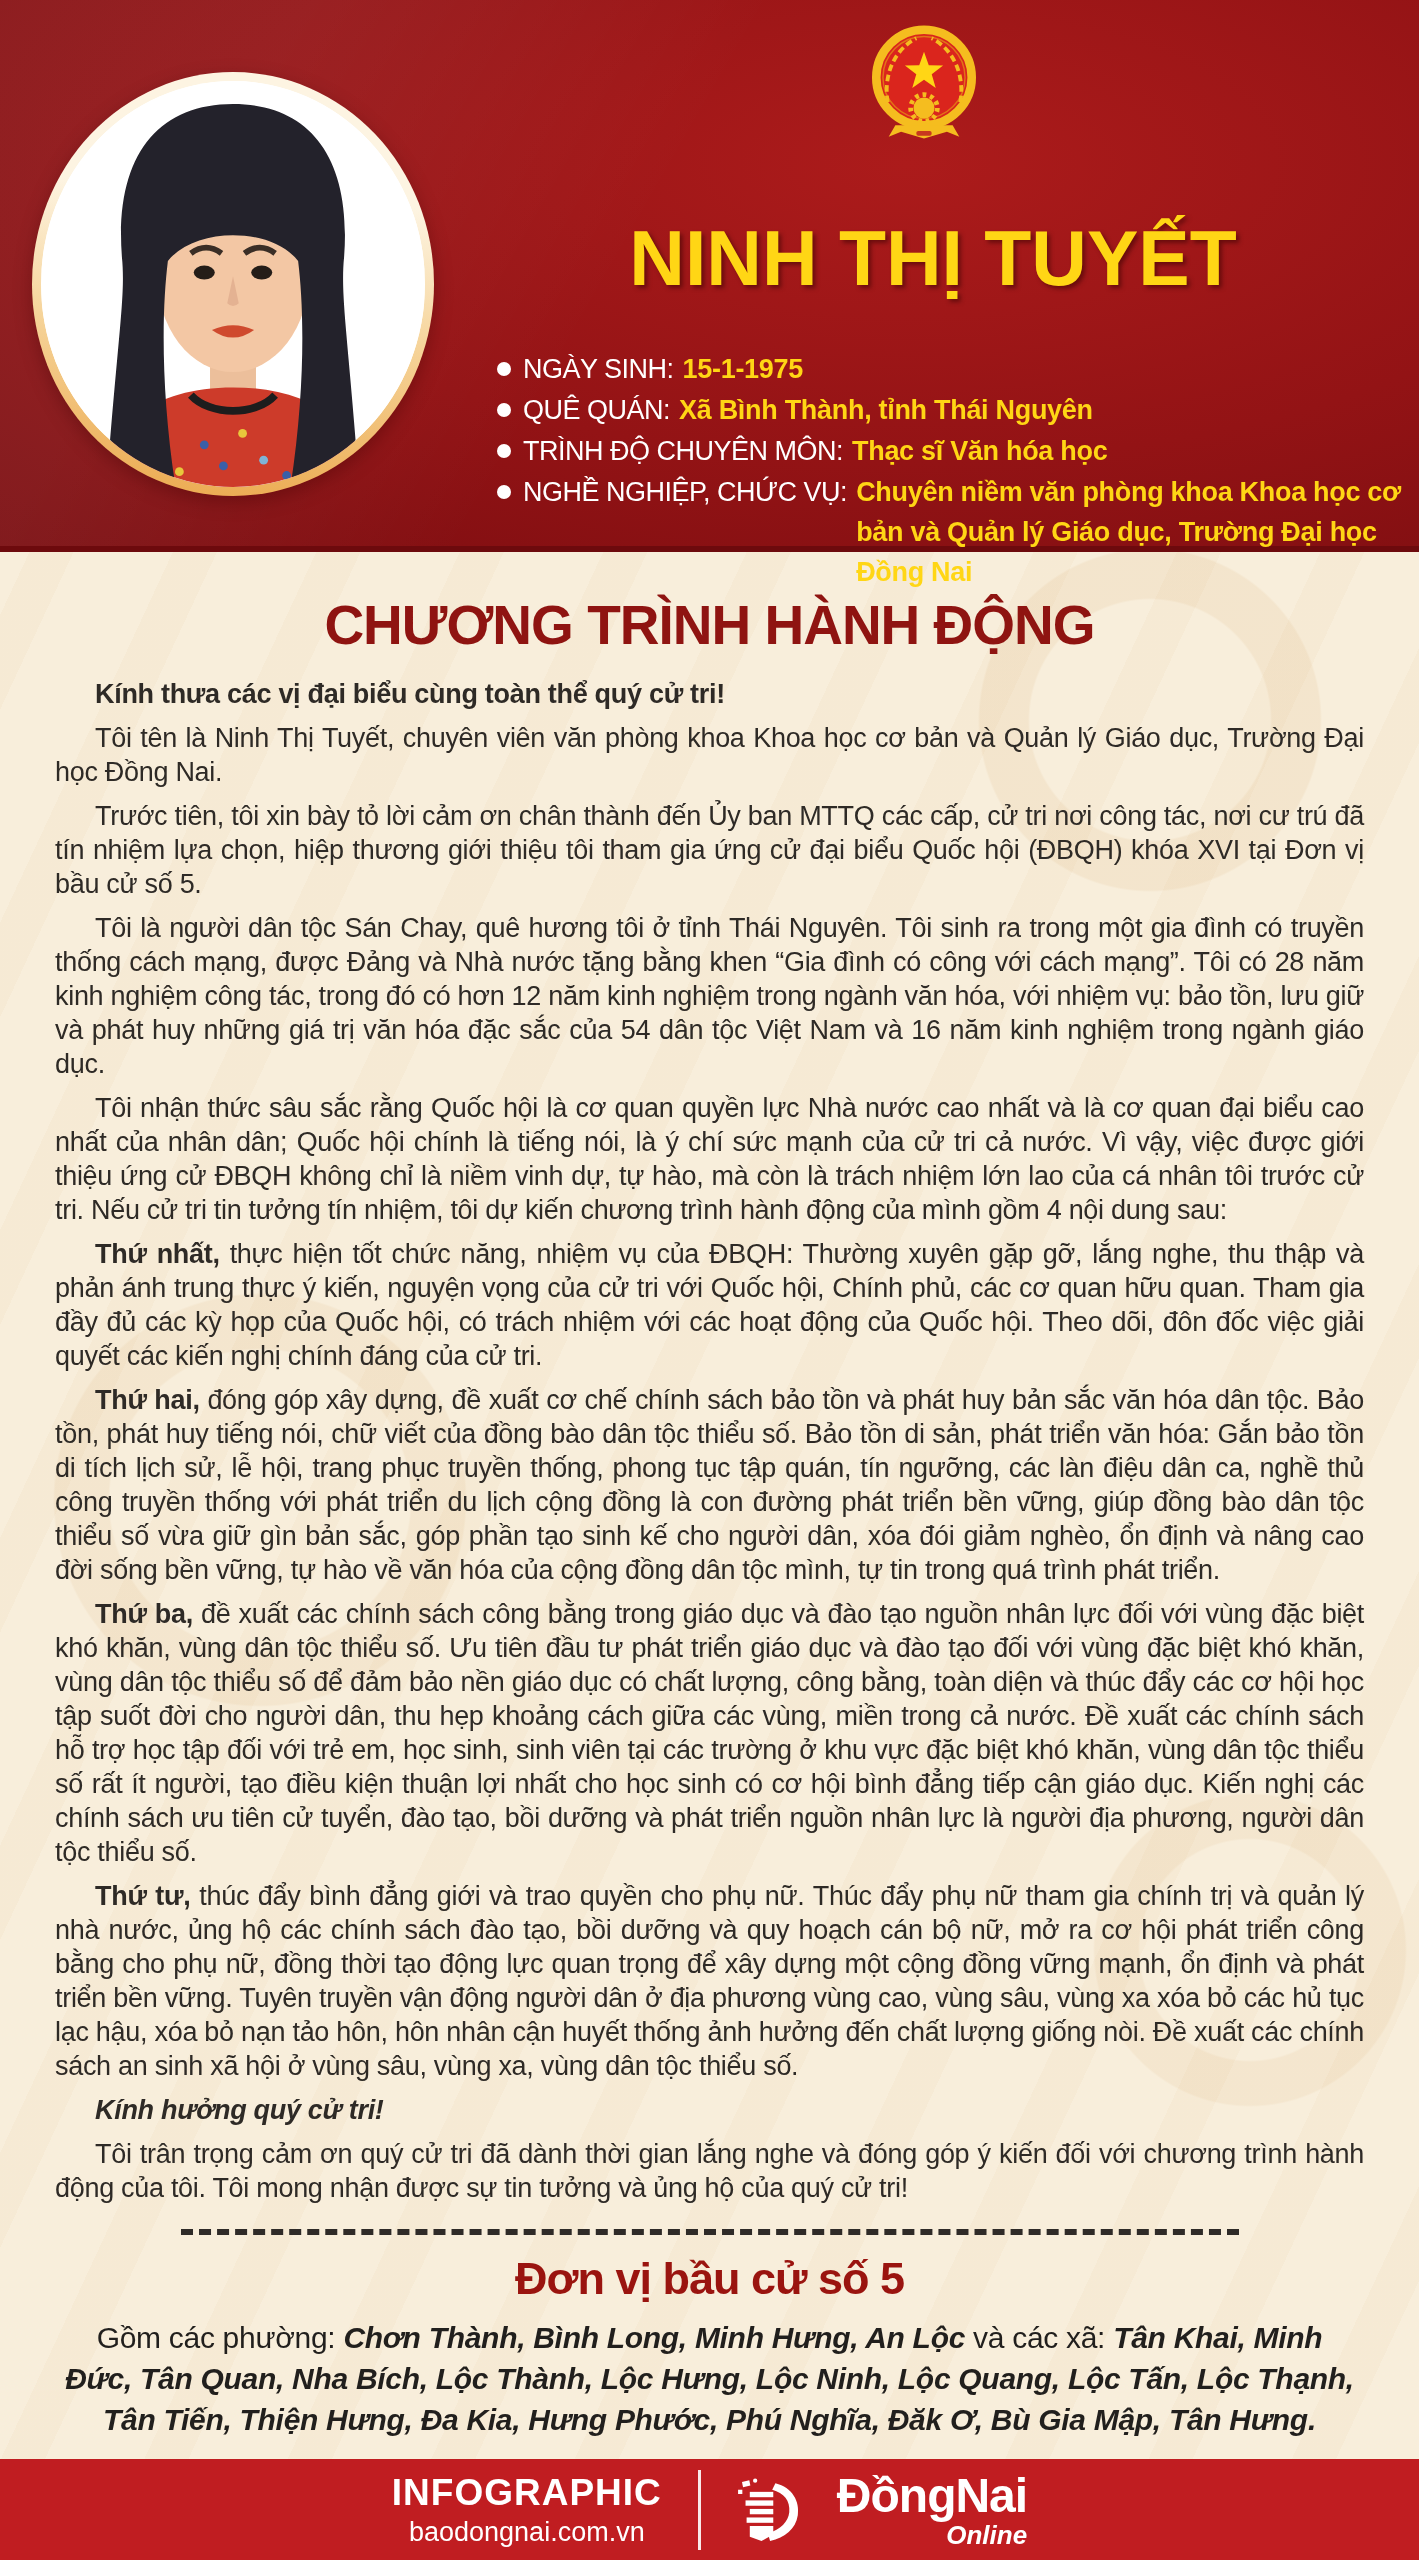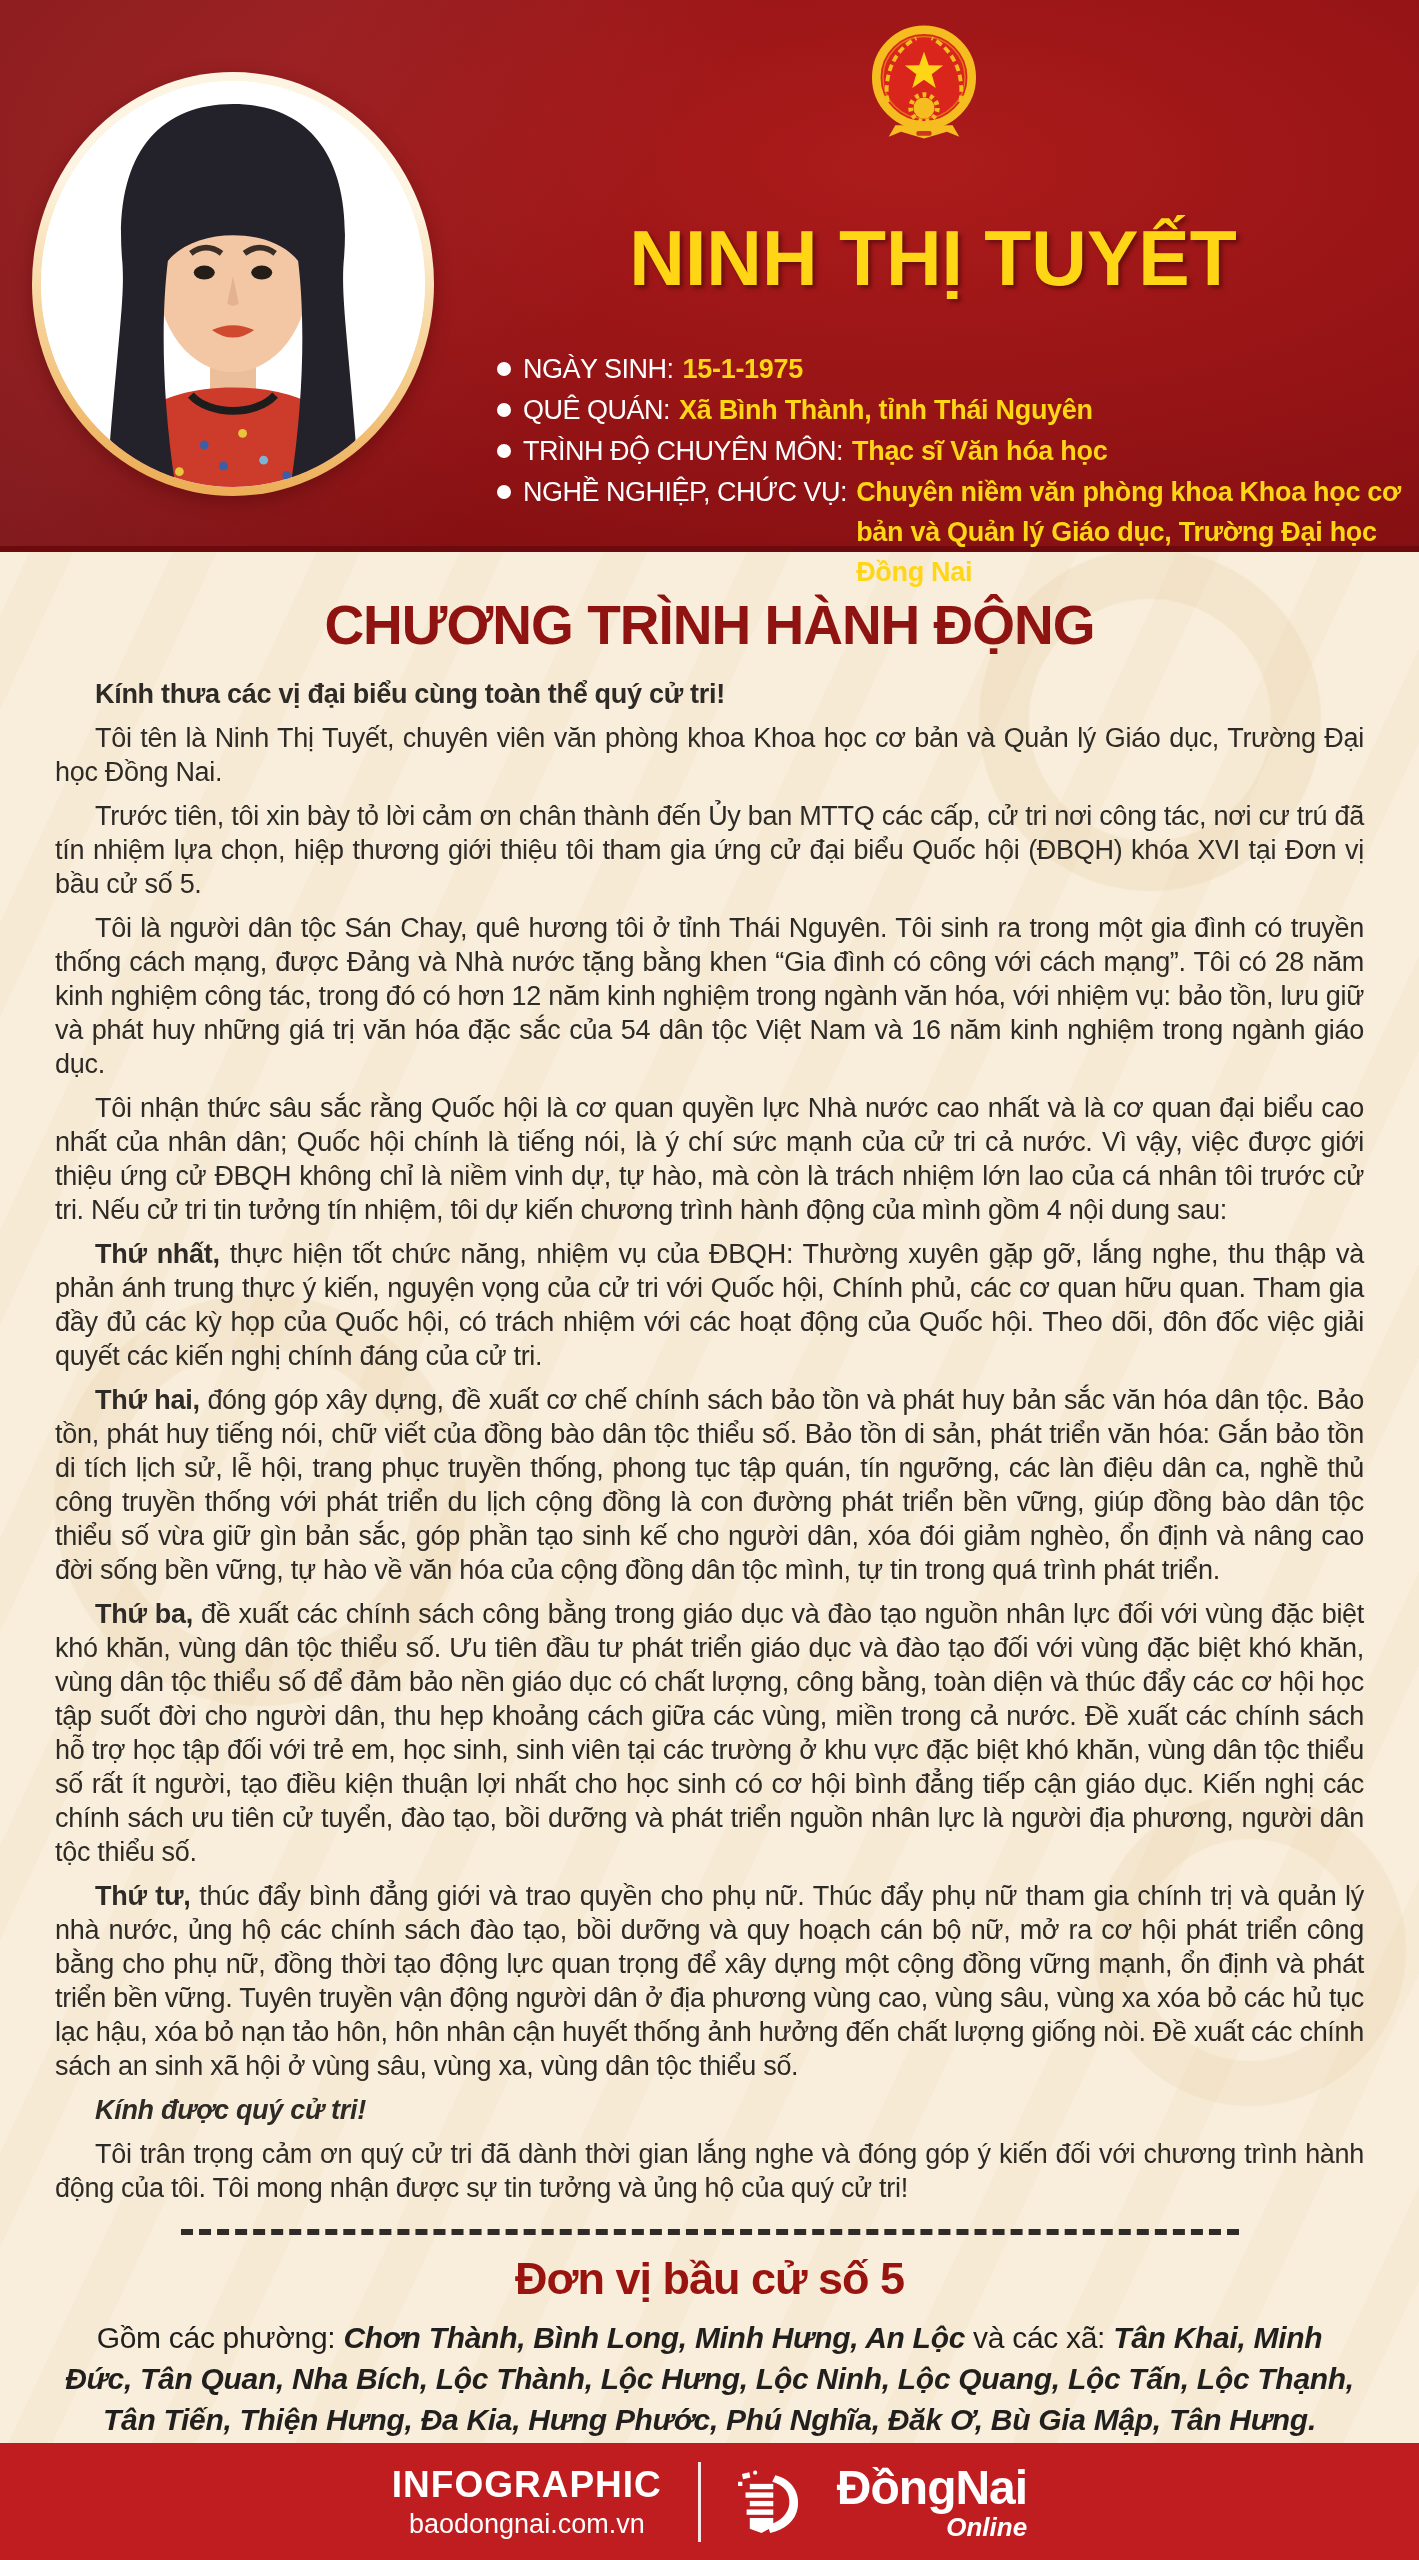--- a/index.html
+++ b/index.html
@@ -74,21 +74,21 @@
     color:#9a140f;font-size:45px;font-weight:800;letter-spacing:-1px;
   }
   .district-desc{
     width:1300px;margin:0 auto;text-align:center;
     font-size:30px;line-height:41px;color:#211f1d;letter-spacing:-.3px;
   }
   .district-desc .seg-normal{font-weight:400;}
   .district-desc .seg-bi{font-weight:700;font-style:italic;}
   
   .footer{
-    position:absolute;left:0;right:0;bottom:0;height:117px;
+    position:absolute;left:0;right:0;bottom:0;height:101px;
     background:#c01d21;
     display:flex;align-items:center;justify-content:center;gap:36px;
     color:#fff;
   }
   .f-left{text-align:center;line-height:1;}
   .f-info{font-size:37px;font-weight:800;letter-spacing:1px;}
   .f-site{font-size:27px;font-weight:400;margin-top:8px;}
   .f-sep{width:3px;height:80px;background:rgba(255,255,255,.9);}
   .f-logo{width:64px;height:76px;}
   .f-brand{line-height:1;}
@@ -170,21 +170,21 @@
     <div>
         <p class="para bold"><span>Kính thưa các vị đại biểu cùng toàn thể quý cử tri!</span></p>
         <p class="para"><span>Tôi tên là Ninh Thị Tuyết, chuyên viên văn phòng khoa Khoa học cơ bản và Quản lý Giáo dục, Trường Đại học Đồng Nai.</span></p>
         <p class="para"><span>Trước tiên, tôi xin bày tỏ lời cảm ơn chân thành đến Ủy ban MTTQ các cấp, cử tri nơi công tác, nơi cư trú đã tín nhiệm lựa chọn, hiệp thương giới thiệu tôi tham gia ứng cử đại biểu Quốc hội (ĐBQH) khóa XVI tại Đơn vị bầu cử số 5.</span></p>
         <p class="para"><span>Tôi là người dân tộc Sán Chay, quê hương tôi ở tỉnh Thái Nguyên. Tôi sinh ra trong một gia đình có truyền thống cách mạng, được Đảng và Nhà nước tặng bằng khen “Gia đình có công với cách mạng”. Tôi có 28 năm kinh nghiệm công tác, trong đó có hơn 12 năm kinh nghiệm trong ngành văn hóa, với nhiệm vụ: bảo tồn, lưu giữ và phát huy những giá trị văn hóa đặc sắc của 54 dân tộc Việt Nam và 16 năm kinh nghiệm trong ngành giáo dục.</span></p>
         <p class="para"><span>Tôi nhận thức sâu sắc rằng Quốc hội là cơ quan quyền lực Nhà nước cao nhất và là cơ quan đại biểu cao nhất của nhân dân; Quốc hội chính là tiếng nói, là ý chí sức mạnh của cử tri cả nước. Vì vậy, việc được giới thiệu ứng cử ĐBQH không chỉ là niềm vinh dự, tự hào, mà còn là trách nhiệm lớn lao của cá nhân tôi trước cử tri. Nếu cử tri tin tưởng tín nhiệm, tôi dự kiến chương trình hành động của mình gồm 4 nội dung sau:</span></p>
         <p class="para"><span class="lead">Thứ nhất,</span><span> thực hiện tốt chức năng, nhiệm vụ của ĐBQH: Thường xuyên gặp gỡ, lắng nghe, thu thập và phản ánh trung thực ý kiến, nguyện vọng của cử tri với Quốc hội, Chính phủ, các cơ quan hữu quan. Tham gia đầy đủ các kỳ họp của Quốc hội, có trách nhiệm với các hoạt động của Quốc hội. Theo dõi, đôn đốc việc giải quyết các kiến nghị chính đáng của cử tri.</span></p>
         <p class="para"><span class="lead">Thứ hai,</span><span> đóng góp xây dựng, đề xuất cơ chế chính sách bảo tồn và phát huy bản sắc văn hóa dân tộc. Bảo tồn, phát huy tiếng nói, chữ viết của đồng bào dân tộc thiểu số. Bảo tồn di sản, phát triển văn hóa: Gắn bảo tồn di tích lịch sử, lễ hội, trang phục truyền thống, phong tục tập quán, tín ngưỡng, các làn điệu dân ca, nghề thủ công truyền thống với phát triển du lịch cộng đồng là con đường phát triển bền vững, giúp đồng bào dân tộc thiểu số vừa giữ gìn bản sắc, góp phần tạo sinh kế cho người dân, xóa đói giảm nghèo, ổn định và nâng cao đời sống bền vững, tự hào về văn hóa của cộng đồng dân tộc mình, tự tin trong quá trình phát triển.</span></p>
         <p class="para"><span class="lead">Thứ ba,</span><span> đề xuất các chính sách công bằng trong giáo dục và đào tạo nguồn nhân lực đối với vùng đặc biệt khó khăn, vùng dân tộc thiểu số. Ưu tiên đầu tư phát triển giáo dục và đào tạo đối với vùng đặc biệt khó khăn, vùng dân tộc thiểu số để đảm bảo nền giáo dục có chất lượng, công bằng, toàn diện và thúc đẩy các cơ hội học tập suốt đời cho người dân, thu hẹp khoảng cách giữa các vùng, miền trong cả nước. Đề xuất các chính sách hỗ trợ học tập đối với trẻ em, học sinh, sinh viên tại các trường ở khu vực đặc biệt khó khăn, vùng dân tộc thiểu số rất ít người, tạo điều kiện thuận lợi nhất cho học sinh có cơ hội bình đẳng tiếp cận giáo dục. Kiến nghị các chính sách ưu tiên cử tuyển, đào tạo, bồi dưỡng và phát triển nguồn nhân lực là người địa phương, người dân tộc thiểu số.</span></p>
         <p class="para"><span class="lead">Thứ tư,</span><span> thúc đẩy bình đẳng giới và trao quyền cho phụ nữ. Thúc đẩy phụ nữ tham gia chính trị và quản lý nhà nước, ủng hộ các chính sách đào tạo, bồi dưỡng và quy hoạch cán bộ nữ, mở ra cơ hội phát triển công bằng cho phụ nữ, đồng thời tạo động lực quan trọng để xây dựng một cộng đồng vững mạnh, ổn định và phát triển bền vững. Tuyên truyền vận động người dân ở địa phương vùng cao, vùng sâu, vùng xa xóa bỏ các hủ tục lạc hậu, xóa bỏ nạn tảo hôn, hôn nhân cận huyết thống ảnh hưởng đến chất lượng giống nòi. Đề xuất các chính sách an sinh xã hội ở vùng sâu, vùng xa, vùng dân tộc thiểu số.</span></p>
-        <p class="para bold-italic"><span>Kính được quý cử tri!</span></p>
+        <p class="para bold-italic"><span>Kính hưởng quý cử tri!</span></p>
         <p class="para"><span>Tôi trân trọng cảm ơn quý cử tri đã dành thời gian lắng nghe và đóng góp ý kiến đối với chương trình hành động của tôi. Tôi mong nhận được sự tin tưởng và ủng hộ của quý cử tri!</span></p>
       </div>
   </div>
 
   <div class="district">
     <div class="dashes"></div>
     <h3 class="district-title">Đơn vị bầu cử số 5</h3>
     <p class="district-desc"><span class="seg-normal">Gồm các phường: </span><span class="seg-bi">Chơn Thành, Bình Long, Minh Hưng, An Lộc</span><span class="seg-normal"> và các xã: </span><span class="seg-bi">Tân Khai, Minh Đức, Tân Quan, Nha Bích, Lộc Thành, Lộc Hưng, Lộc Ninh, Lộc Quang, Lộc Tấn, Lộc Thạnh, Tân Tiến, Thiện Hưng, Đa Kia, Hưng Phước, Phú Nghĩa, Đăk Ơ, Bù Gia Mập, Tân Hưng.</span></p>
   </div>
 

